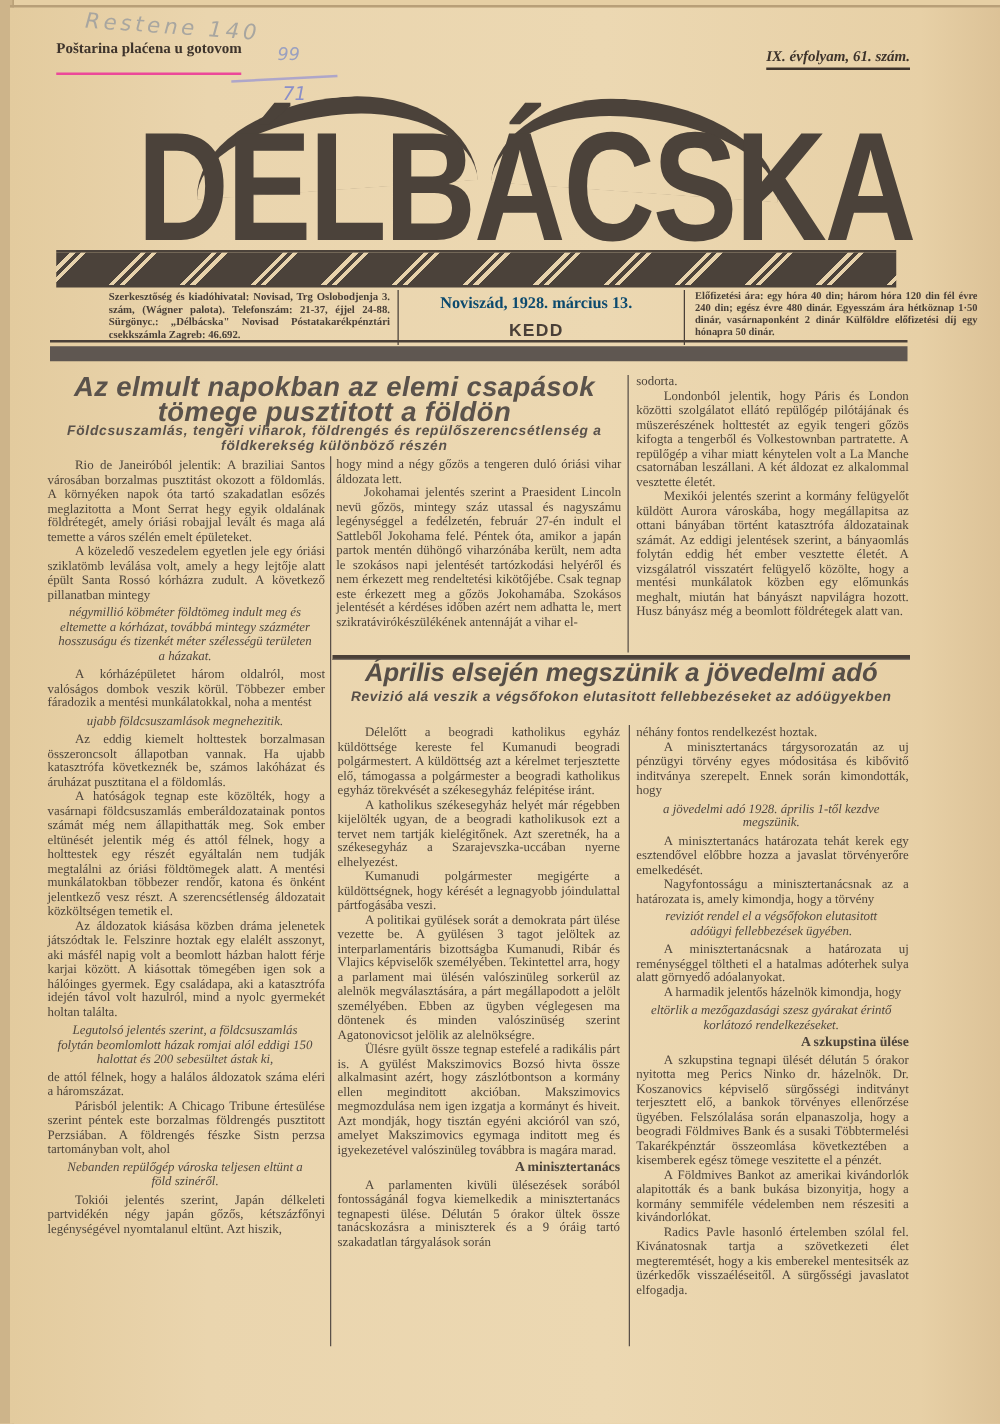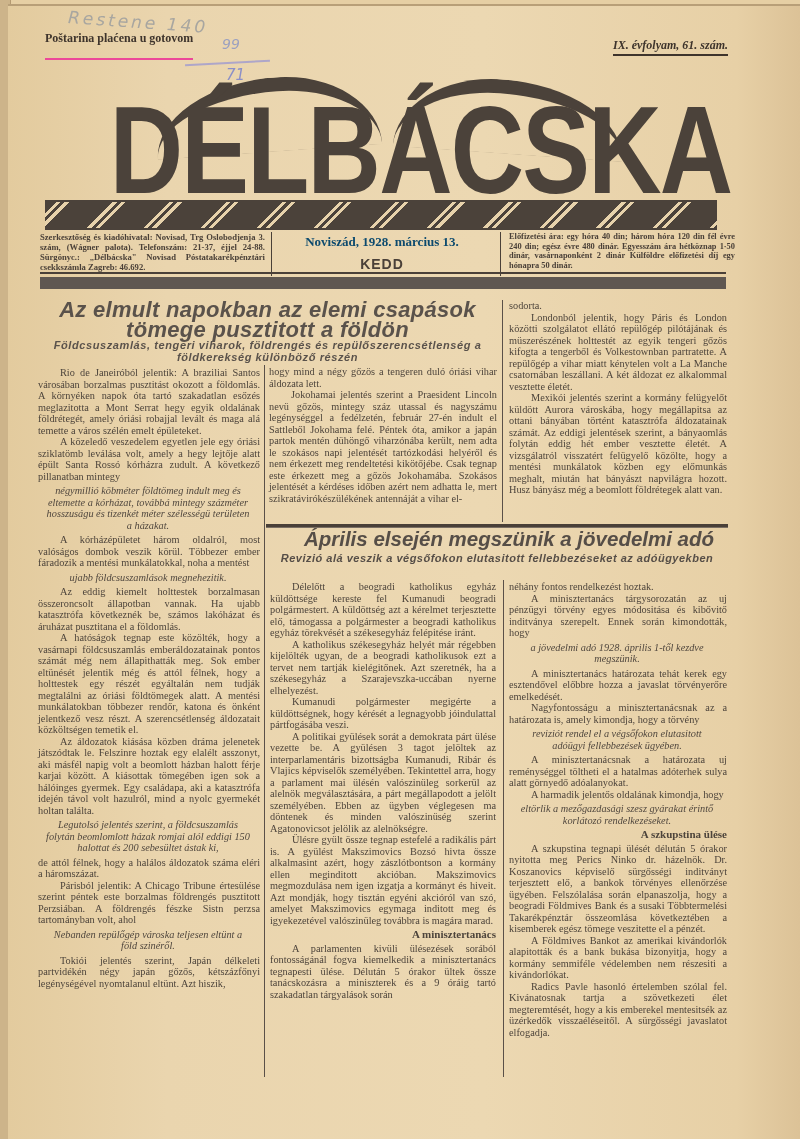--- a/index.html
+++ b/index.html
@@ -28,21 +28,21 @@
     position:absolute; left:20px; top:28px; width:640px; text-align:center;
     font-family:"Liberation Sans", "DejaVu Sans", sans-serif; font-weight:bold;
     font-size:118px; line-height:1; color:#4b423a;
     transform:scaleX(0.86) scaleY(1.05); transform-origin:center top; letter-spacing:-2px;
   }
   .mast-band { position:absolute; left:0; top:140px; width:672px; height:26px;
     background:
       repeating-linear-gradient(135deg,#4b423a 0 8px,#e7d2ab 8px 11px,#4b423a 11px 14px,#e7d2ab 14px 17px,#4b423a 17px 40px);
     border-top:2px solid #4b423a; border-bottom:2px solid #4b423a;
   }
-  .info { position:absolute; top:232px; height:44px; }
+  .info { position:absolute; top:232px; height:44px;margin-left:47px; }
   .info-left { left:40px; width:225px; font-size:8.6px; line-height:10px; font-weight:bold; color:#4a4038; border-right:1px solid #4a4038; padding-right:6px; text-align:justify; }
   .info-mid { left:272px; width:220px; text-align:center; }
   .info-mid .date { font-weight:bold; font-size:13px; color:#0c4a6e; margin-top:2px; }
   .info-mid .day { font-family:"Liberation Sans", sans-serif; font-weight:bold; font-size:14px; color:#4a4038; margin-top:6px; letter-spacing:1px; }
   .info-right { left:500px; width:226px; font-size:8.4px; line-height:9.6px; font-weight:bold; color:#4a4038; border-left:1px solid #4a4038; padding-left:8px; text-align:justify; }
   .rule-thin { position:absolute; left:40px; top:272px; width:686px; height:2px; background:#4a4038; }
   .rule-thick { position:absolute; left:40px; top:277px; width:686px; height:12px; background:#5f5751; }
   .h1 {
     position:absolute; left:35px; top:300px; width:465px; text-align:center;
     font-family:"Liberation Sans", "DejaVu Sans", sans-serif; font-weight:bold; font-style:italic;
@@ -59,21 +59,21 @@
   .col .quote { font-style:italic; text-align:center; margin:3px 10px 3px 8px; text-indent:0; color:#50473e; }
   .col .subhead { font-weight:bold; text-align:right; font-size:11px; margin:3px 0 2px; text-indent:0; }
   .c1 { left:38px; top:367px; width:222px; }
   .c2 { left:269px; top:366px; width:228px; }
   .c3 { left:509px; top:300px; width:218px; }
   .vrule1 { position:absolute; left:264px; top:365px; width:1px; height:712px; background:#5a5048; }
   .vrule2 { position:absolute; left:502px; top:300px; width:1px; height:222px; background:#5a5048; }
   .vrule3 { position:absolute; left:503px; top:580px; width:1px; height:497px; background:#5a5048; }
   .hrule-mid { position:absolute; left:266px; top:524px; width:462px; height:3px; background:#4a4038; border-bottom:1px solid #7a6f64; }
   .h2 {
-    position:absolute; left:278px; top:528px; width:462px; text-align:center;
+    position:absolute; left:266px; top:528px; width:462px; text-align:center;
     font-family:"Liberation Sans", "DejaVu Sans", sans-serif; font-weight:bold; font-style:italic;
     font-size:20.5px; line-height:22px; color:#564e47;
   }
   .h2sub {
     position:absolute; left:266px; top:553px; width:462px; text-align:center;
     font-family:"Liberation Sans", "DejaVu Sans", sans-serif; font-weight:bold; font-style:italic;
     font-size:11px; line-height:11.5px; color:#564e47; letter-spacing:.5px;
   }
   .c4 { left:270px; top:581px; width:226px; }
   .c5 { left:509px; top:581px; width:218px; }
@@ -161,19 +161,19 @@
 <div class="vrule3"></div>
 
 <div class="col c5">
   <p class="cont">néhány fontos rendelkezést hoztak.</p>
   <p>A minisztertanács tárgysorozatán az uj pénzügyi törvény egyes módositása és kibővitő inditványa szerepelt. Ennek során kimondották, hogy</p>
   <p class="quote">a jövedelmi adó 1928. április 1-től kezdve megszünik.</p>
   <p>A minisztertanács határozata tehát kerek egy esztendővel előbbre hozza a javaslat törvényerőre emelkedését.</p>
   <p>Nagyfontosságu a minisztertanácsnak az a határozata is, amely kimondja, hogy a törvény</p>
   <p class="quote">reviziót rendel el a végsőfokon elutasitott adóügyi fellebbezések ügyében.</p>
   <p>A minisztertanácsnak a határozata uj reménységgel töltheti el a hatalmas adóterhek sulya alatt görnyedő adóalanyokat.</p>
-  <p>A harmadik jelentős oldalának kimondja, hogy</p>
+  <p>A harmadik jelentős házelnök kimondja, hogy</p>
   <p class="quote">eltörlik a mezőgazdasági szesz gyárakat érintő korlátozó rendelkezéseket.</p>
   <p class="subhead">A szkupstina ülése</p>
   <p>A szkupstina tegnapi ülését délután 5 órakor nyitotta meg Perics Ninko dr. házelnök. Dr. Koszanovics képviselő sürgősségi inditványt terjesztett elő, a bankok törvényes ellenőrzése ügyében. Felszólalása során elpanaszolja, hogy a beogradi Földmives Bank és a susaki Többtermelési Takarékpénztár összeomlása következtében a kisemberek egész tömege veszitette el a pénzét.</p>
   <p>A Földmives Bankot az amerikai kivándorlók alapitották és a bank bukása bizonyitja, hogy a kormány semmiféle védelemben nem részesiti a kivándorlókat.</p>
   <p>Radics Pavle hasonló értelemben szólal fel. Kivánatosnak tartja a szövetkezeti élet megteremtését, hogy a kis emberekel mentesitsék az üzérkedők visszaéléseitől. A sürgősségi javaslatot elfogadja.</p>
 </div>
 
 </body></html>

